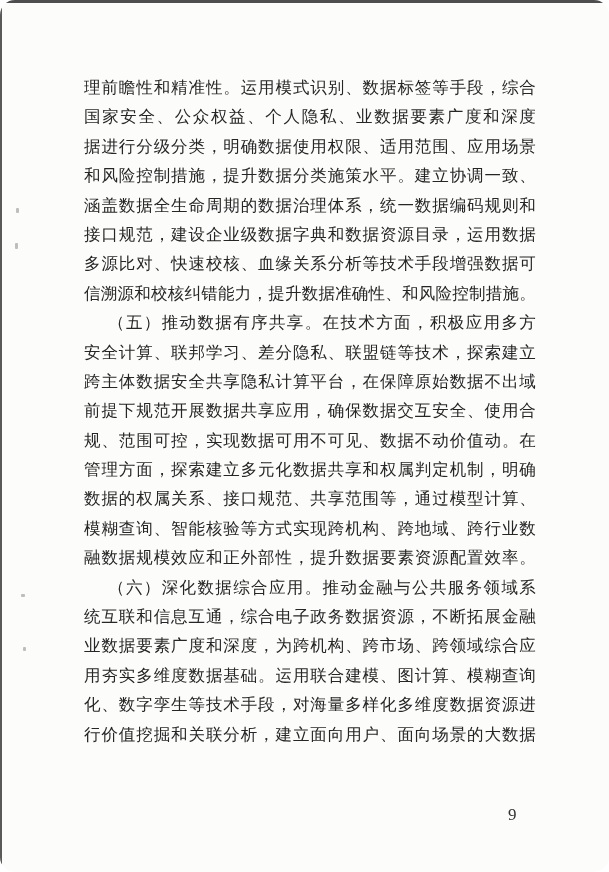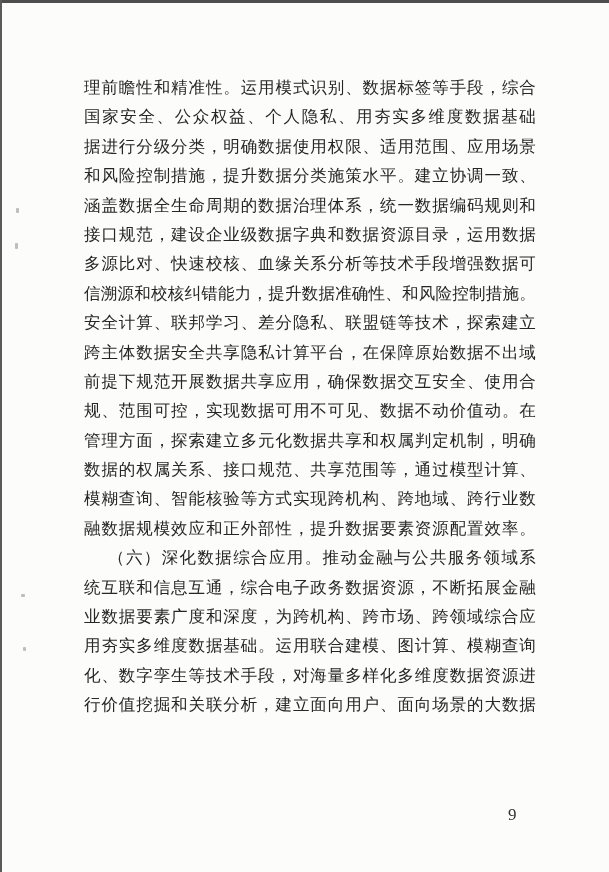--- a/index.html
+++ b/index.html
@@ -7,20 +7,21 @@
     padding: 0;
     background: #ffffff;
   }
   .scan-page {
     position: relative;
     width: 609px;
     height: 872px;
     background: #fcfcfb;
     overflow: hidden;
     font-family: "Liberation Serif", "DejaVu Serif", serif;
+    border-radius: 15px;
   }
   .edge-top {
     position: absolute;
     top: 0; left: 0;
     width: 609px; height: 3px;
     background: #4e4e4e;
   }
   .edge-left {
     position: absolute;
     top: 0; left: 0;
@@ -72,27 +73,28 @@
   <div class="edge-top"></div>
   <div class="edge-left"></div>
 
   <div class="speckle s1"></div>
   <div class="speckle s2"></div>
   <div class="speckle s3"></div>
   <div class="speckle s4"></div>
 
   <div class="text-block">
     <div class="line">理前瞻性和精准性。运用模式识别、数据标签等手段，综合</div>
-    <div class="line">国家安全、公众权益、个人隐私、用夯实多维度数据基础</div>
+    <div class="line">国家安全、公众权益、个人隐私、业数据要素广度和深度</div>
     <div class="line">据进行分级分类，明确数据使用权限、适用范围、应用场景</div>
     <div class="line">和风险控制措施，提升数据分类施策水平。建立协调一致、</div>
     <div class="line">涵盖数据全生命周期的数据治理体系，统一数据编码规则和</div>
     <div class="line">接口规范，建设企业级数据字典和数据资源目录，运用数据</div>
     <div class="line">多源比对、快速校核、血缘关系分析等技术手段增强数据可</div>
     <div class="line">信溯源和校核纠错能力，提升数据准确性、和风险控制措施。</div>
+    <div class="line indent">（五）推动数据有序共享。在技术方面，积极应用多方</div>
     <div class="line">安全计算、联邦学习、差分隐私、联盟链等技术，探索建立</div>
     <div class="line">跨主体数据安全共享隐私计算平台，在保障原始数据不出域</div>
     <div class="line">前提下规范开展数据共享应用，确保数据交互安全、使用合</div>
     <div class="line">规、范围可控，实现数据可用不可见、数据不动价值动。在</div>
     <div class="line">管理方面，探索建立多元化数据共享和权属判定机制，明确</div>
     <div class="line">数据的权属关系、接口规范、共享范围等，通过模型计算、</div>
     <div class="line">模糊查询、智能核验等方式实现跨机构、跨地域、跨行业数</div>
     <div class="line">融数据规模效应和正外部性，提升数据要素资源配置效率。</div>
     <div class="line indent">（六）深化数据综合应用。推动金融与公共服务领域系</div>
     <div class="line">统互联和信息互通，综合电子政务数据资源，不断拓展金融</div>

